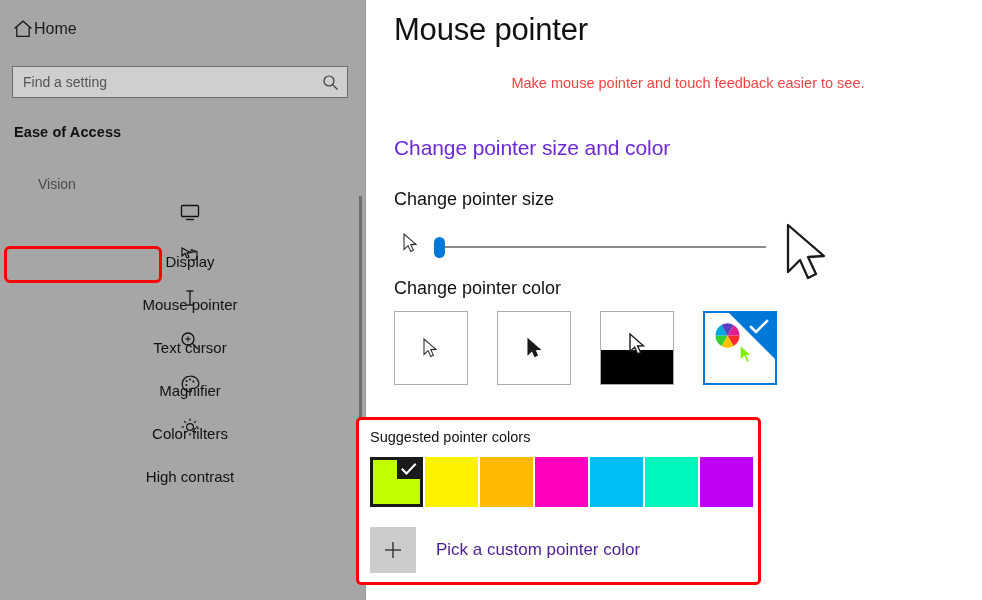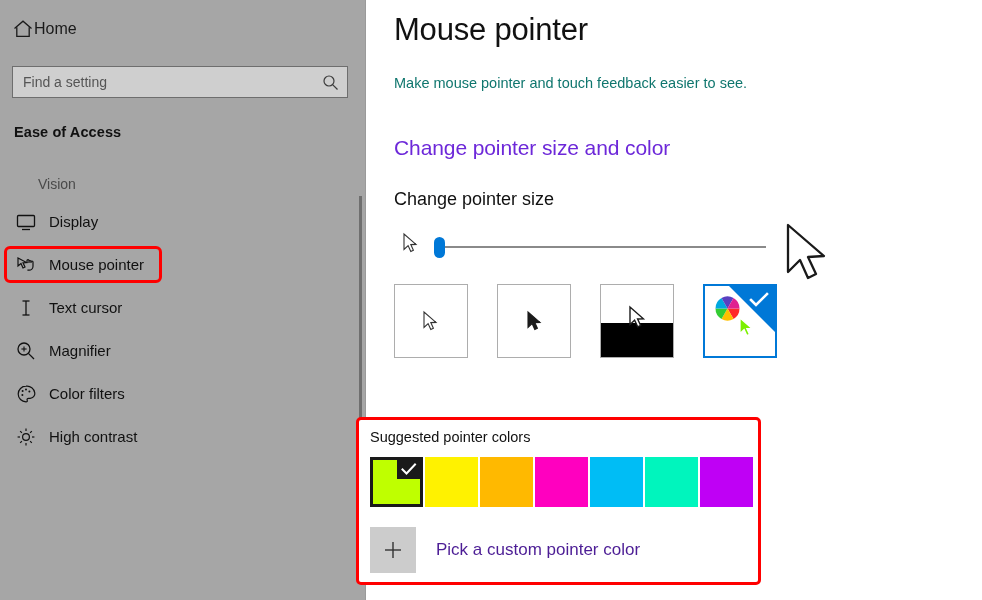--- a/index.html
+++ b/index.html
@@ -51,23 +51,24 @@
 
   .group-label {
     font-size: 14px; color: #4a4a4a;
     padding: 36px 0 0 14px;
     margin-left: 24px;
   }
 
   .nav { margin-top: 8px; }
   .nav-item {
     position: relative;
-    display: flex; align-items: center; gap: 11px;
+    display: flex; align-items: center; gap: 29px;
     height: 43px; padding-left: 14px;
     cursor: default;
+    flex-direction: column;
   }
   .nav-icon { width: 24px; height: 24px; flex: 0 0 24px; display:flex; align-items:center; justify-content:center; }
   .nav-label { font-size: 15px; color: #111; }
 
   
   .ring {
     position: absolute;
     border: 3px solid #ff0000;
     border-radius: 6px;
     pointer-events: none;
@@ -87,22 +88,23 @@
   .main {
     flex: 1; position: relative;
     background: #ffffff;
     padding: 0 0 0 28px;
   }
   .page-title {
     font-size: 31px; font-weight: normal; color: #111;
     padding-top: 12px; letter-spacing: -0.2px;
   }
   .page-sub {
-    font-size: 14.5px; color: #0f766e;
+    font-size: 14.5px; color: #ef4444;
     padding-top: 27px;
+    text-align: center;
   }
   .h2 {
     font-size: 21px; color: #6d28d9;
     padding-top: 45px; letter-spacing: -0.1px;
   }
   .h3 {
     font-size: 18px; color: #111;
     padding-top: 29px;
   }
 
@@ -313,20 +315,21 @@
       </span>
       <div class="slider-track"></div>
       <div class="slider-thumb"></div>
       <span class="big-cursor">
         <svg width="52" height="66" viewBox="0 0 52 66">
           <path d="M4 3 L4 50 L16 38 L24 56 L32 52 L24 35 L40 34 Z" fill="#ffffff" stroke="#1a1a1a" stroke-width="2.3" stroke-linejoin="round"></path>
         </svg>
       </span>
     </div>
 
+    <div class="h3" style="padding-top:6px">Change pointer color</div>
 
     <div class="tiles">
 
       <div class="tile">
         <span class="tile-cursor" style="left:27px; top:25px;">
           <svg width="20" height="26" viewBox="0 0 20 26">
             <path d="M2 2 L2 17.5 L6.1 13.6 L8.8 19.6 L11.4 18.3 L8.8 12.6 L14 12.4 Z" fill="#ffffff" stroke="#333" stroke-width="1.1"></path>
           </svg>
         </span>
       </div>

